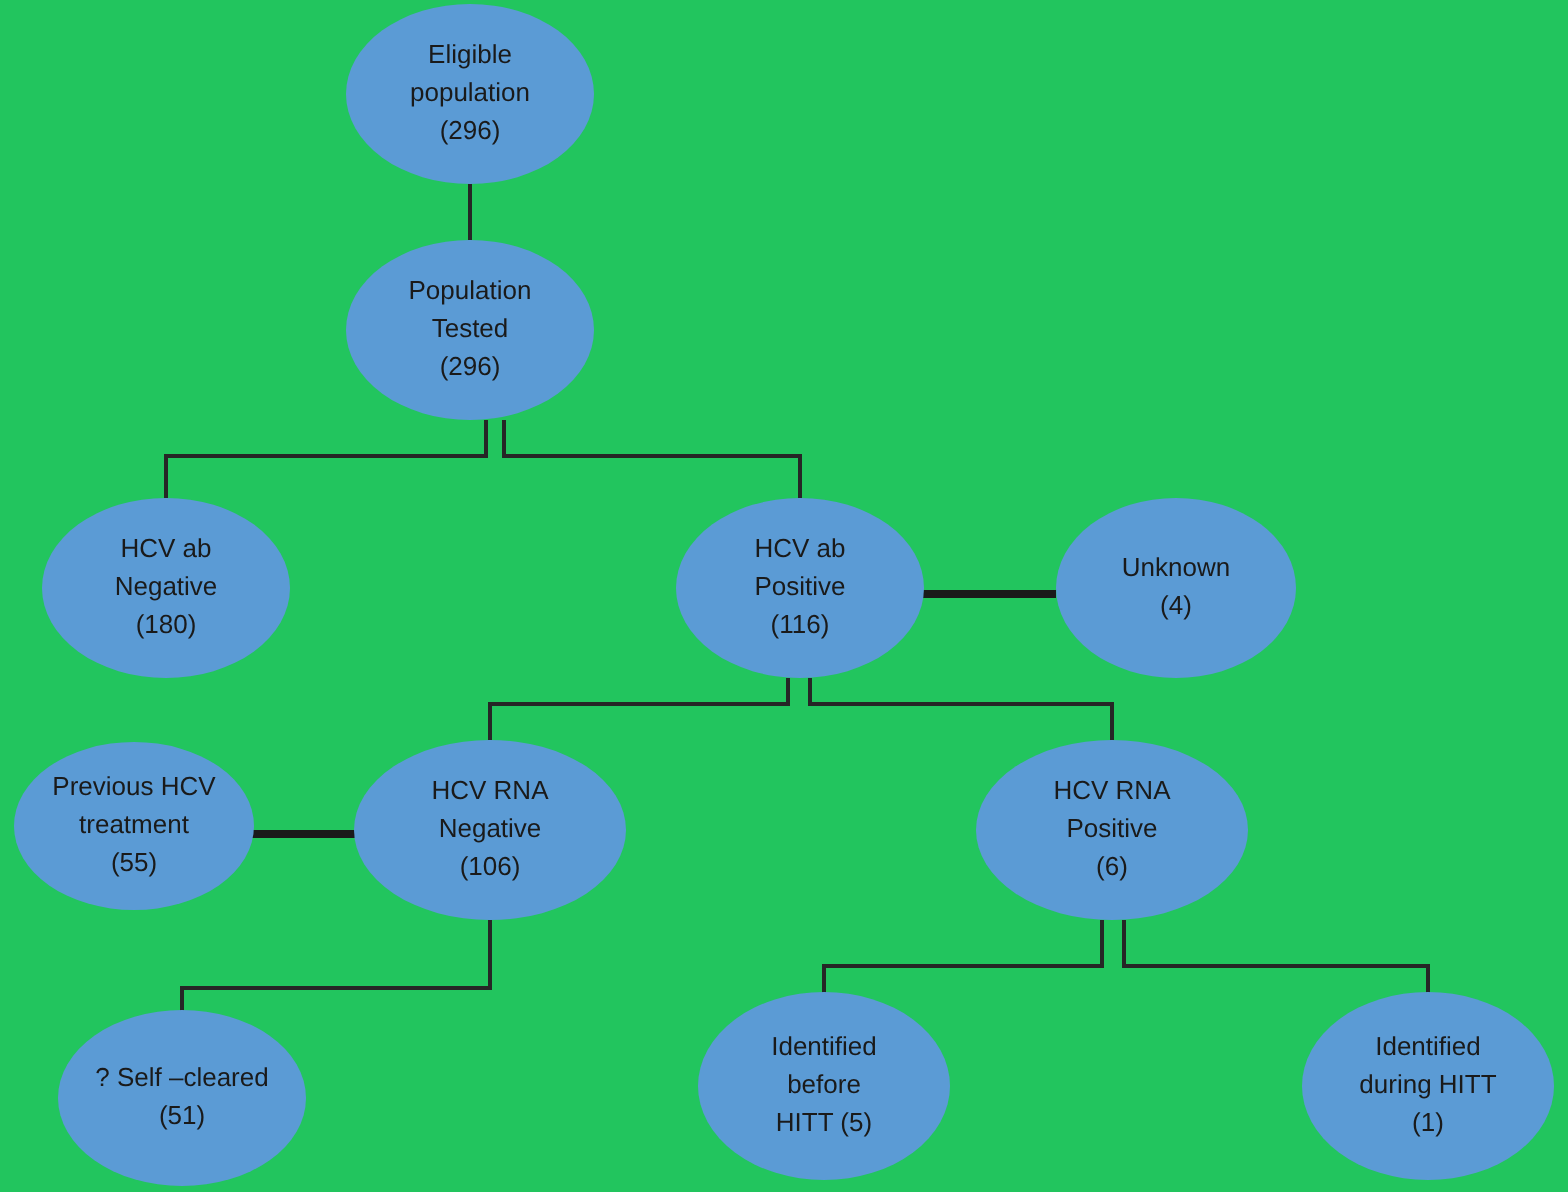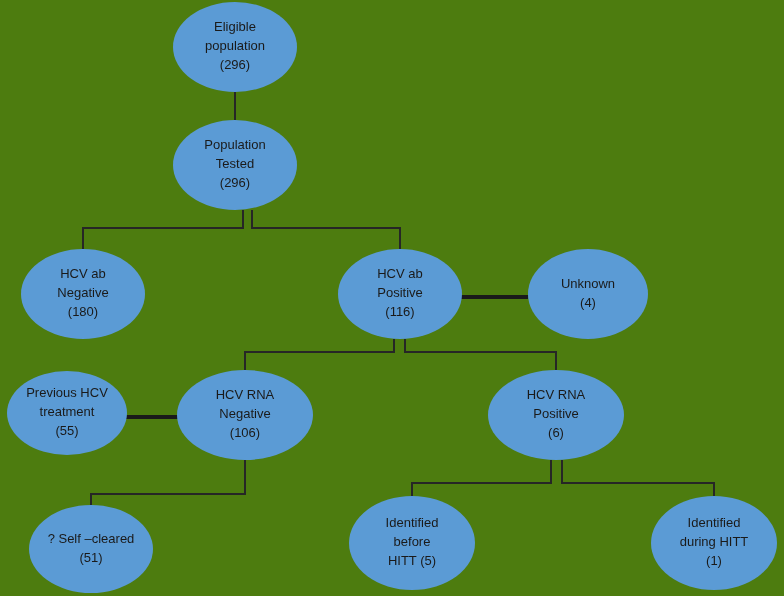--- a/index.html
+++ b/index.html
@@ -7,21 +7,21 @@
     padding: 0;
     background: #ffffff;
   }
   body {
     font-family: "Liberation Sans", sans-serif;
   }
   #flowchart-root {
     position: relative;
     width: 784px;
     height: 596px;
-    background: #4d7c0f;
+    background: #22c55e;
     overflow: hidden;
   }
   svg#flow-svg {
     display: block;
     width: 784px;
     height: 596px;
   }
   .node-ellipse {
     stroke: none;
   }

